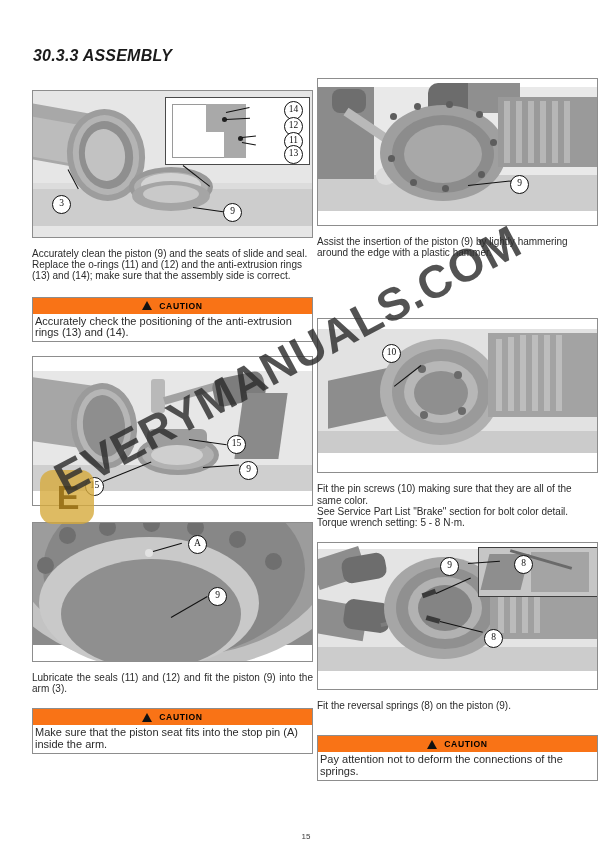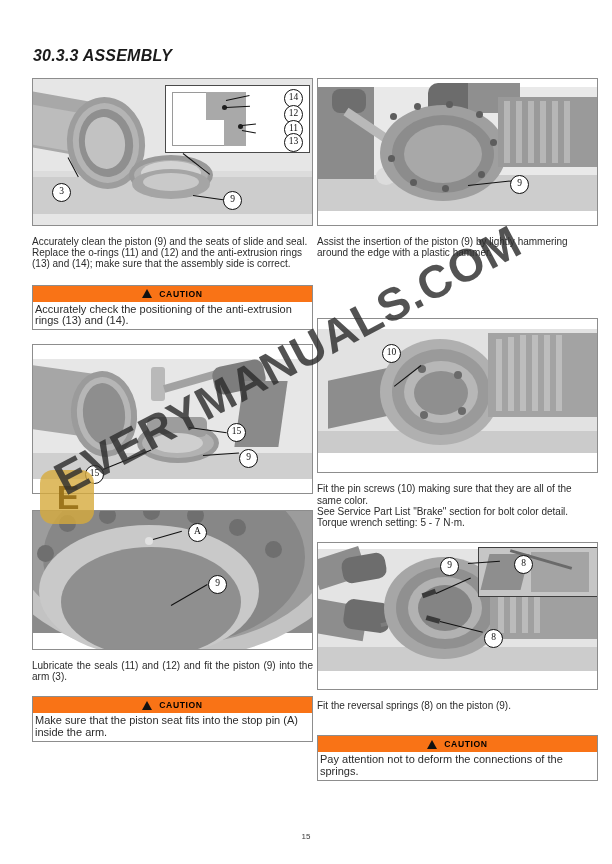--- a/index.html
+++ b/index.html
@@ -7,21 +7,21 @@
   .page{
     position:relative;width:612px;height:864px;background:#ffffff;
     overflow:hidden;margin:0 auto;
   }
   .section-title{
     position:absolute;left:33px;top:47px;
     font-size:16px;font-weight:bold;font-style:italic;color:#1a1a1a;
     letter-spacing:.2px;
   }
   .col{position:absolute;width:281px;}
-  .col-left{left:32px;}
+  .col-left{left:32px;margin-top:12px;}
   .col-right{left:317px;}
 
   
   .fig{
     position:relative;box-sizing:border-box;
     border:1px solid #8d8d8d;background:#ffffff;overflow:hidden;
   }
   .fig-inner{position:absolute;left:0;right:0;top:0;bottom:0;overflow:hidden;}
   .bg-plate{position:absolute;left:0;right:0;background:#e4e4e4;}
   .bench{
@@ -307,21 +307,21 @@
         <div class="blob" style="left:238px;top:16px;width:6px;height:76px;background:#bdbdbd;"></div>
 
         <div class="lead" style="left:103px;top:46px;width:34px;transform:rotate(142deg);"></div>
         <div class="balloon" style="left:64px;top:25px;">10</div>
       </div>
     </div>
 
     <div class="cap" style="margin-top:10px;">
       <p class="justify">Fit the pin screws (10) making sure that they are all of the same color.</p>
       <p>See Service Part List "Brake" section for bolt color detail.</p>
-      <p>Torque wrench setting: 5 - 7 N·m.</p>
+      <p>Torque wrench setting: 5 - 8 N·m.</p>
     </div>
 
     <div class="fig" style="margin-top:14px;height:148px;">
       <div class="fig-inner">
         <div class="bg-plate" style="top:0;height:148px;background:#ffffff;"></div>
         <div class="bg-plate" style="top:6px;height:122px;background:#e4e4e4;"></div>
         <div class="bench" style="left:0;top:104px;width:281px;height:24px;background:#cccccc;"></div>
 
         <div class="blob" style="left:-4px;top:10px;width:50px;height:30px;background:#8d8d8d;transform:rotate(-18deg);"></div>
         <div class="blob" style="left:24px;top:12px;width:44px;height:26px;background:#6d6d6d;border-radius:9px;transform:rotate(-10deg);"></div>

